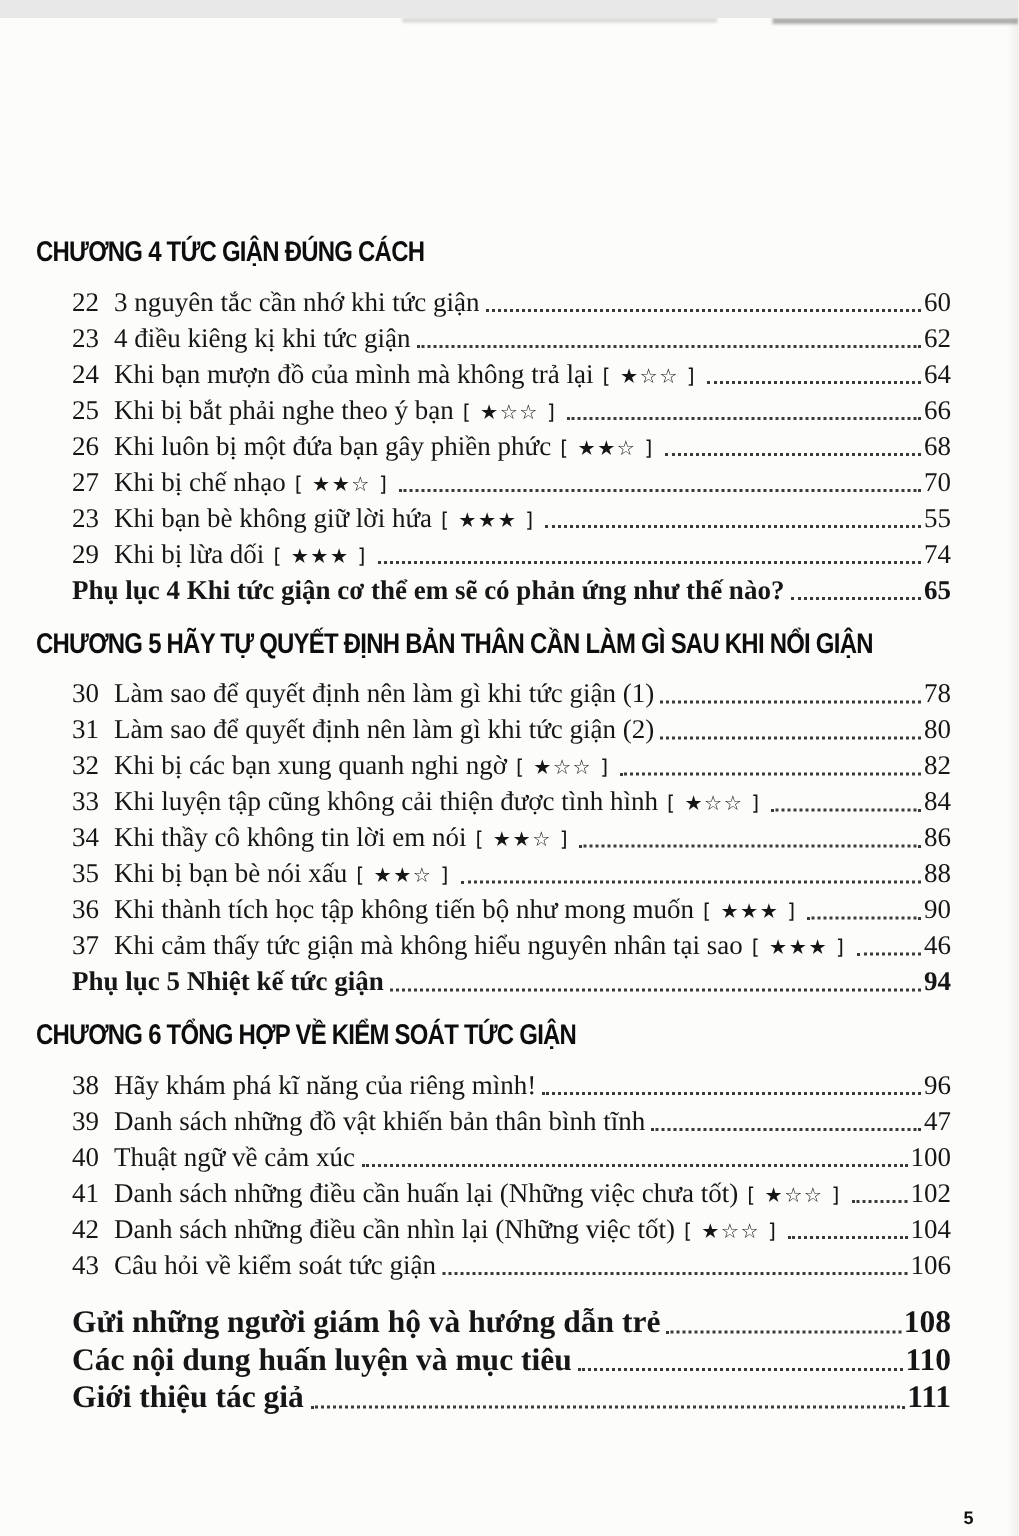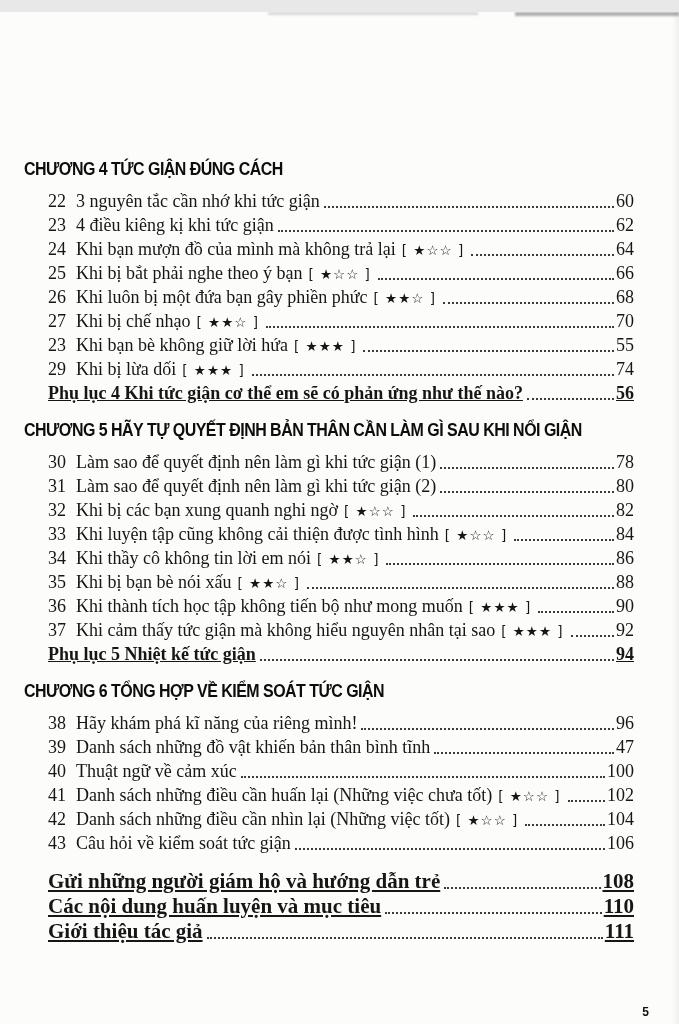--- a/index.html
+++ b/index.html
@@ -40,21 +40,21 @@
     transform-origin:left center;
     color:#0d0d0d;
   }
   .row{
     display:flex;align-items:baseline;
     height:24px;
     padding-left:24px;
     font-size:18px;line-height:24px;
     white-space:nowrap;
   }
-  .row.bold{font-weight:700;text-decoration:underline;}
+  .row.bold{font-weight:700;}
   .num{flex:none;width:28px;}
   .title{flex:none;}
   .rating{
     flex:none;
     font-family:"DejaVu Sans", sans-serif;
     font-size:13.5px;
     margin:0 3px 0 6px;
     letter-spacing:1px;
   }
   .rating:empty{display:none;}
@@ -153,21 +153,21 @@
     <span class="rating">[ ★★★ ]</span>
     <span class="leader"></span>
     <span class="page-ref">74</span>
   </div>
 
   <div class="row bold">
 
     <span class="title">Phụ lục 4 Khi tức giận cơ thể em sẽ có phản ứng như thế nào?</span>
 
     <span class="leader"></span>
-    <span class="page-ref">56</span>
+    <span class="page-ref">65</span>
   </div>
 </div>
   </section>
 
   <section class="chapter">
     <h2 class="chapter-heading">CHƯƠNG 5 HÃY TỰ QUYẾT ĐỊNH BẢN THÂN CẦN LÀM GÌ SAU KHI NỔI GIẬN</h2>
     <div class="chapter-items">
   <div class="row">
     <span class="num">30</span>
     <span class="title">Làm sao để quyết định nên làm gì khi tức giận (1)</span>
@@ -222,21 +222,21 @@
     <span class="rating">[ ★★★ ]</span>
     <span class="leader"></span>
     <span class="page-ref">90</span>
   </div>
 
   <div class="row">
     <span class="num">37</span>
     <span class="title">Khi cảm thấy tức giận mà không hiểu nguyên nhân tại sao</span>
     <span class="rating">[ ★★★ ]</span>
     <span class="leader"></span>
-    <span class="page-ref">92</span>
+    <span class="page-ref">46</span>
   </div>
 
   <div class="row bold">
 
     <span class="title">Phụ lục 5 Nhiệt kế tức giận</span>
 
     <span class="leader"></span>
     <span class="page-ref">94</span>
   </div>
 </div>

